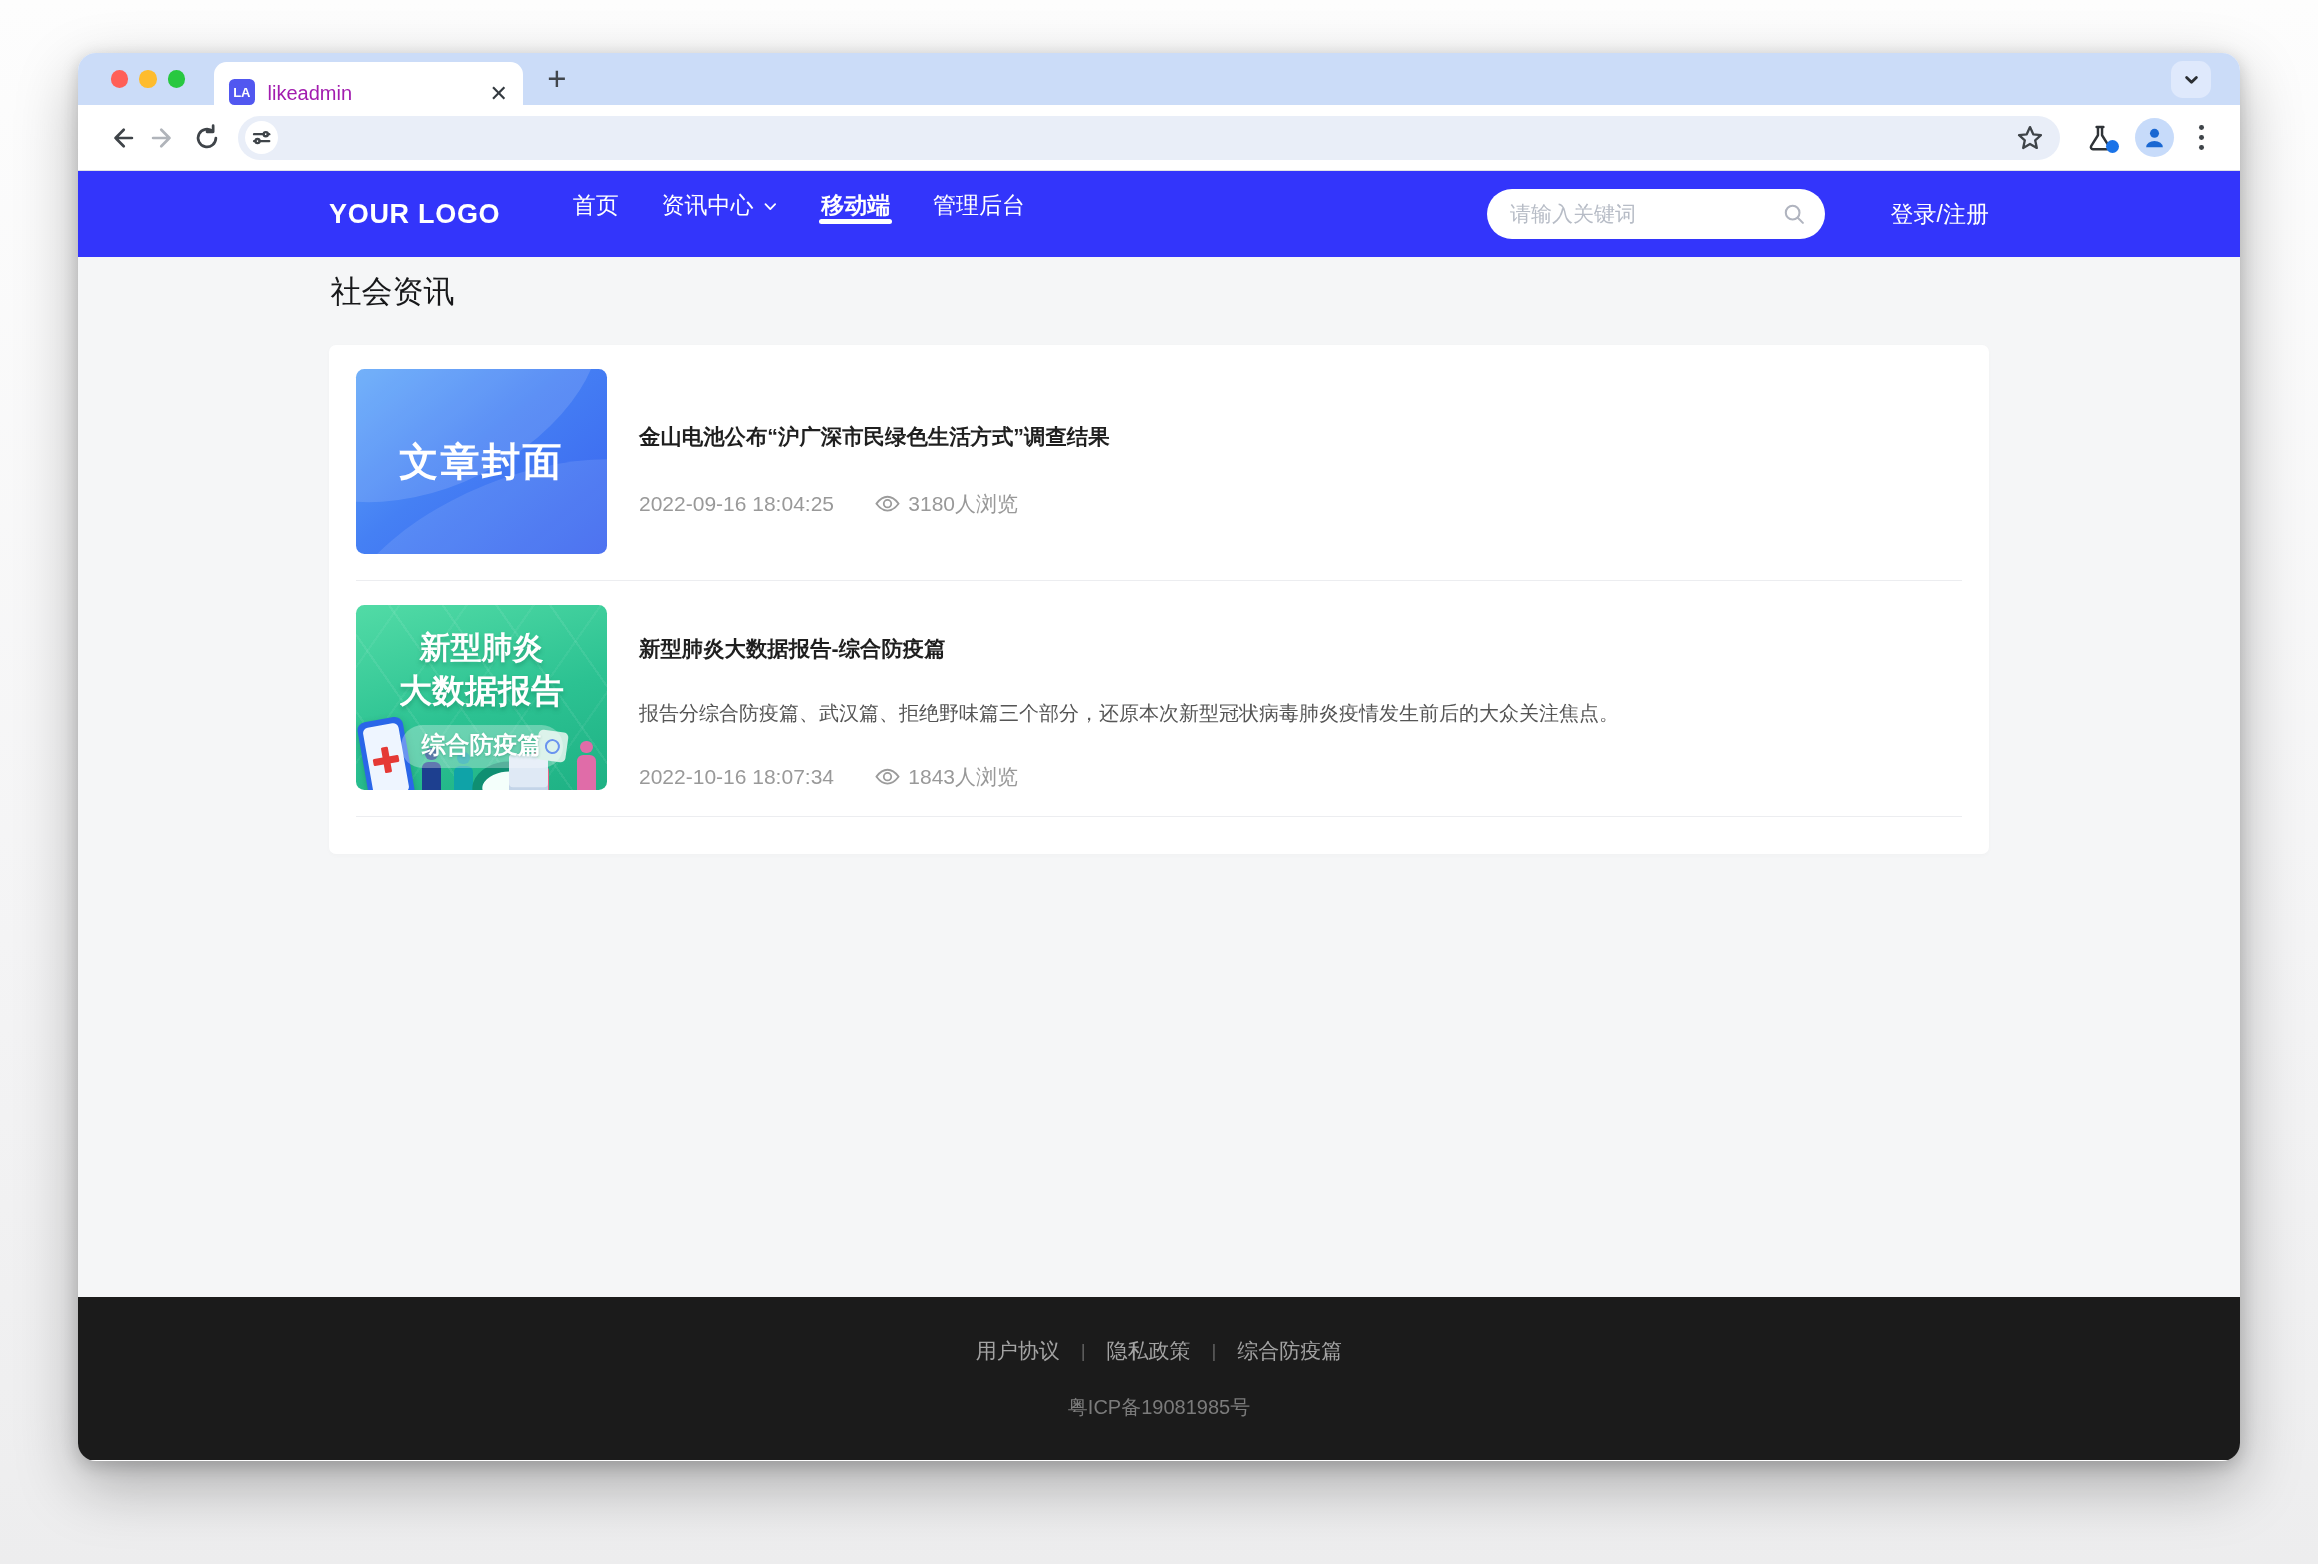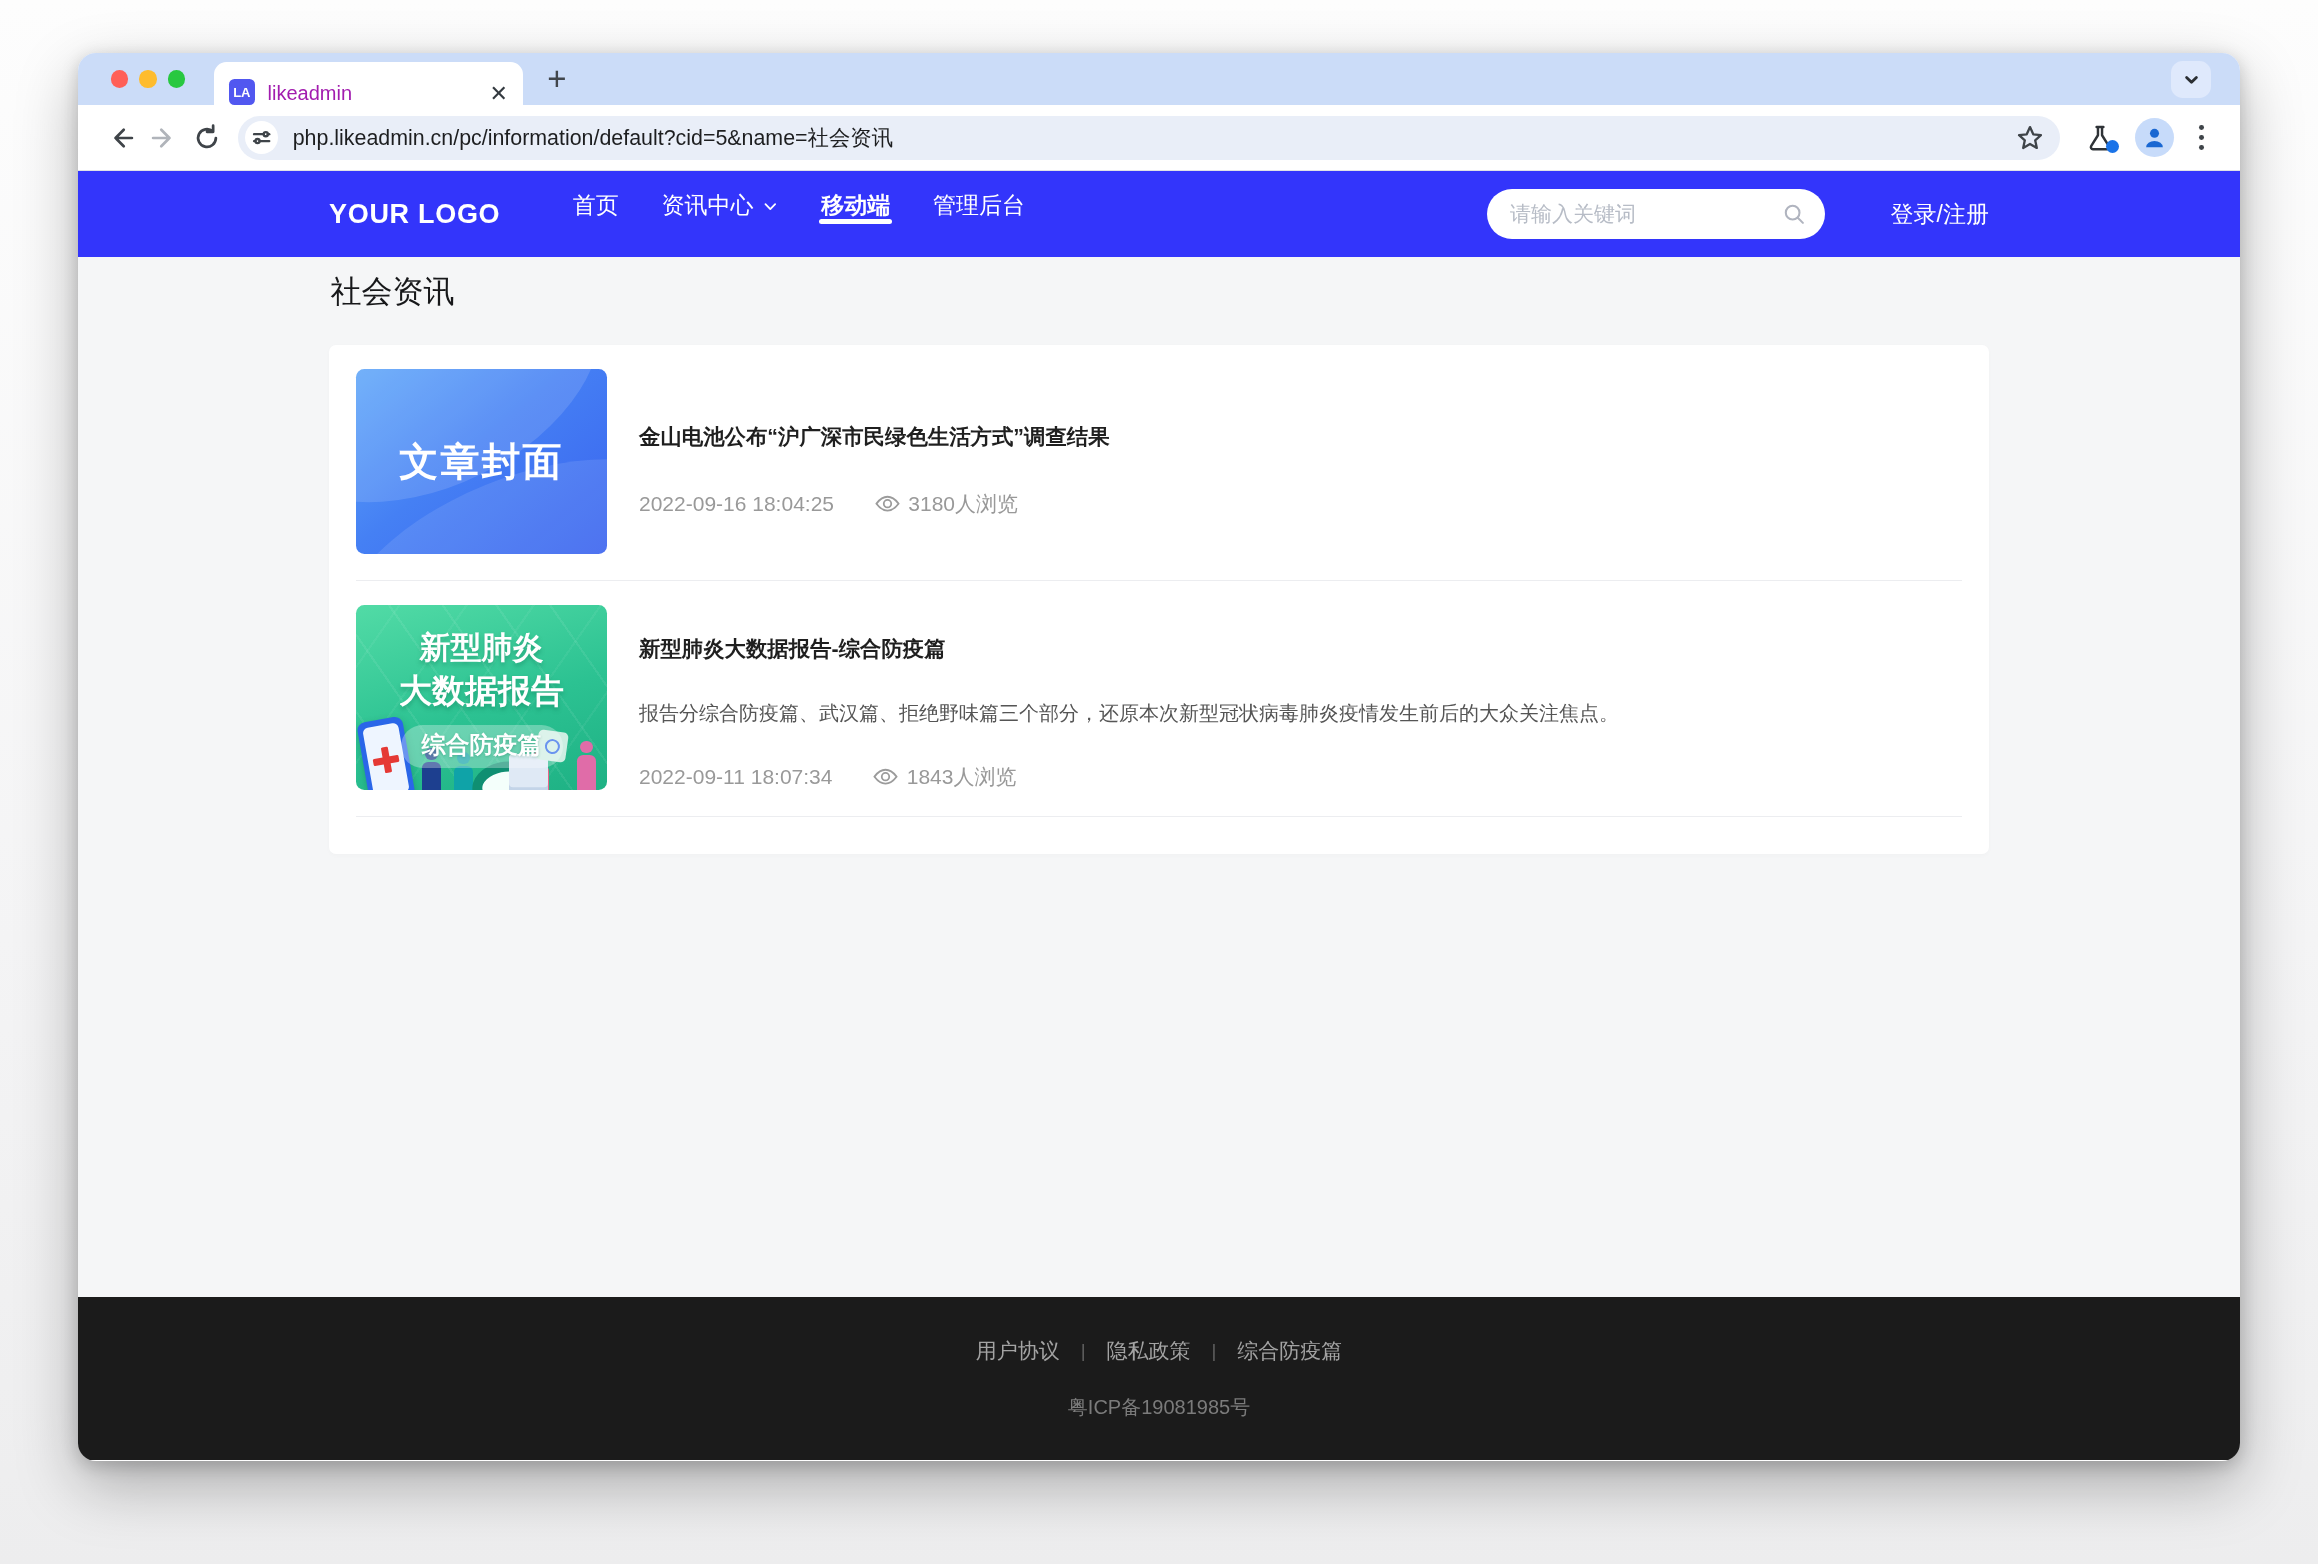--- a/index.html
+++ b/index.html
@@ -161,21 +161,20 @@
             <g stroke="#3f4449" stroke-width="3.4" stroke-linecap="round">
               <line x1="3" y1="9" x2="17" y2="9"></line>
               <line x1="23" y1="9" x2="25" y2="9"></line>
               <circle cx="20" cy="9" r="3" fill="none"></circle>
               <line x1="3" y1="19" x2="5" y2="19"></line>
               <line x1="11" y1="19" x2="25" y2="19"></line>
               <circle cx="8" cy="19" r="3" fill="none"></circle>
             </g>
           </svg>
       </span>
-      <span class="url-text">php.likeadmin.cn/pc/information/default?cid=5&amp;name=社会资讯</span>
       <span class="star-wrap">
         <svg width="30" height="30" viewBox="0 0 44 44">
             <path d="M22 6 L26.8 16.6 L38 17.8 L29.6 25.4 L32 36.6 L22 30.8 L12 36.6 L14.4 25.4 L6 17.8 L17.2 16.6 Z" fill="none" stroke="#3f4449" stroke-width="3.4" stroke-linejoin="round"></path>
           </svg>
       </span>
     </div>
     <div class="flask-wrap">
       <svg width="30" height="30" viewBox="0 0 44 44">
           <path d="M17 6 h10 M19 6 v12 L9 34 a3 3 0 0 0 2.6 4.5 h20.8 A3 3 0 0 0 35 34 L25 18 V6" fill="none" stroke="#2f3337" stroke-width="3.6" stroke-linecap="round" stroke-linejoin="round"></path>
         </svg>
@@ -272,21 +271,21 @@
               <div class="fp">
                   <i></i>
                 </div>
               <div class="person p4"></div>
             </div>
           </div>
           <div class="item-body">
             <div class="item-title">新型肺炎大数据报告-综合防疫篇</div>
             <div class="item-desc">报告分综合防疫篇、武汉篇、拒绝野味篇三个部分，还原本次新型冠状病毒肺炎疫情发生前后的大众关注焦点。</div>
             <div class="item-meta">
-              <span class="date">2022-09-11 18:07:34</span>
+              <span class="date">2022-10-16 18:07:34</span>
               <span class="views">
                 <svg width="25" height="19.3" viewBox="0 0 36 28">
                     <path d="M18 4 C9 4 3.4 12.2 2 14 c1.4 1.8 7 10 16 10 s14.6-8.2 16-10 C32.6 12.2 27 4 18 4 Z" fill="none" stroke="#9b9b9b" stroke-width="2.6"></path>
                     <circle cx="18" cy="14" r="5.4" fill="none" stroke="#9b9b9b" stroke-width="2.6"></circle>
                   </svg>
                 <span>1843人浏览</span>
               </span>
             </div>
           </div>
         </div>

